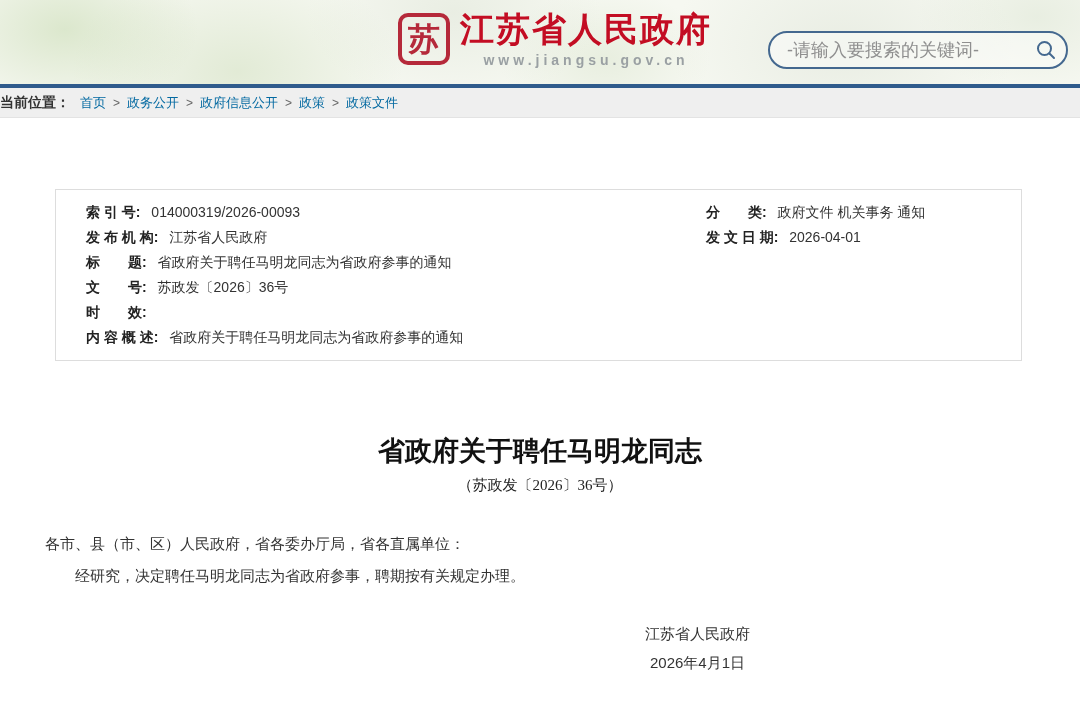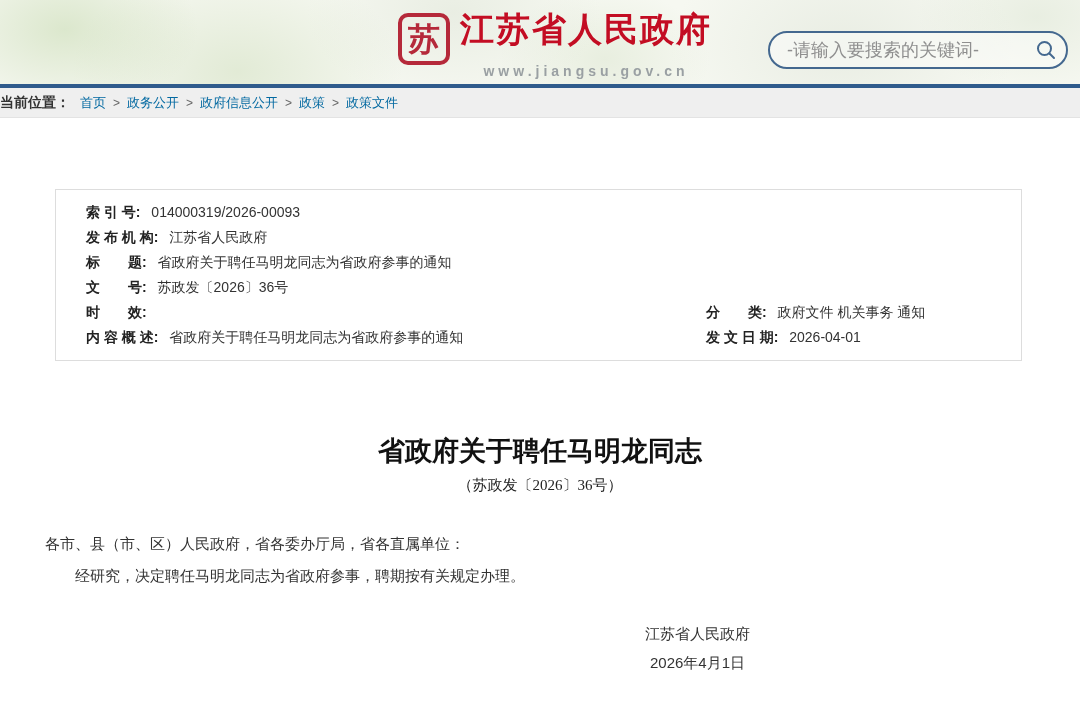--- a/index.html
+++ b/index.html
@@ -34,21 +34,21 @@
     color:#b5293a; font-weight:bold; font-size:32px; line-height:1;
     background:transparent;
   }
   .brand-text { display:flex; flex-direction:column; align-items:center; }
   .site-name {
     color:#c30d23; font-size:34px; font-weight:bold; letter-spacing:2px;
     line-height:40px;
   }
   .site-url {
     color:#9aa0a3; font-size:14px; font-weight:bold; letter-spacing:4px;
-    margin-top:14px;
+    margin-top:3px;
   }
   .search-box {
     position:absolute; right:12px; top:31px;
     width:300px; height:38px;
     border:2px solid #44688f; border-radius:19px;
     background:rgba(255,255,255,0.45);
     display:flex; align-items:center; overflow:hidden;
   }
   .search-input {
     flex:1; height:100%; border:none; outline:none; background:transparent;
@@ -69,21 +69,20 @@
   .crumb-label { font-size:14px; font-weight:bold; color:#333; margin-right:10px; }
   .crumb-link { font-size:13px; color:#0369a1; cursor:pointer; text-decoration:none; }
   .crumb-sep { font-size:12px; color:#666; margin:0 7px; }
 
   
   .meta-box {
     margin:71px 0 0 55px; width:967px;
     border:1px solid #dddddd; background:#fff;
     padding:10px 0 10px 30px;
     display:flex;
-    align-items:flex-end;
   }
   .meta-col-left  { width:620px; }
   .meta-col-right { flex:1; }
   .meta-row { height:25px; line-height:25px; font-size:14px; white-space:nowrap; }
   .meta-label { font-weight:bold; color:#222; }
   .meta-value { color:#333; margin-left:7px; }
 
   
   .doc-title {
     margin-top:72px; text-align:center;

